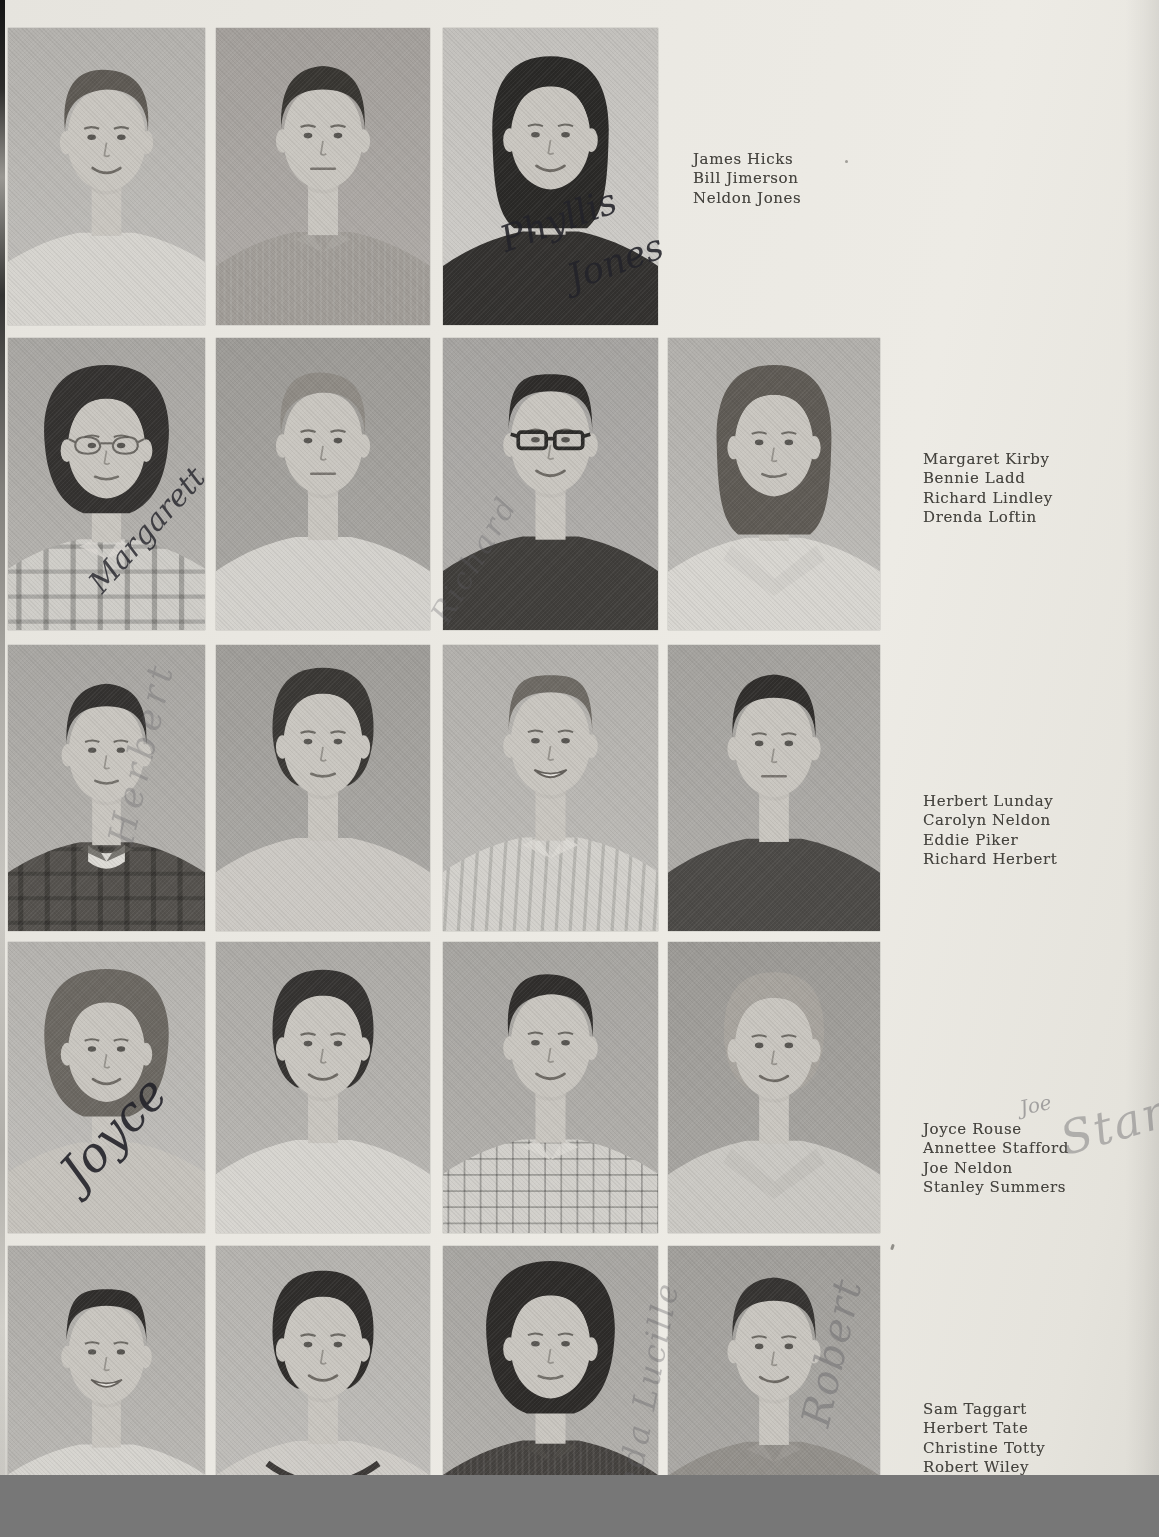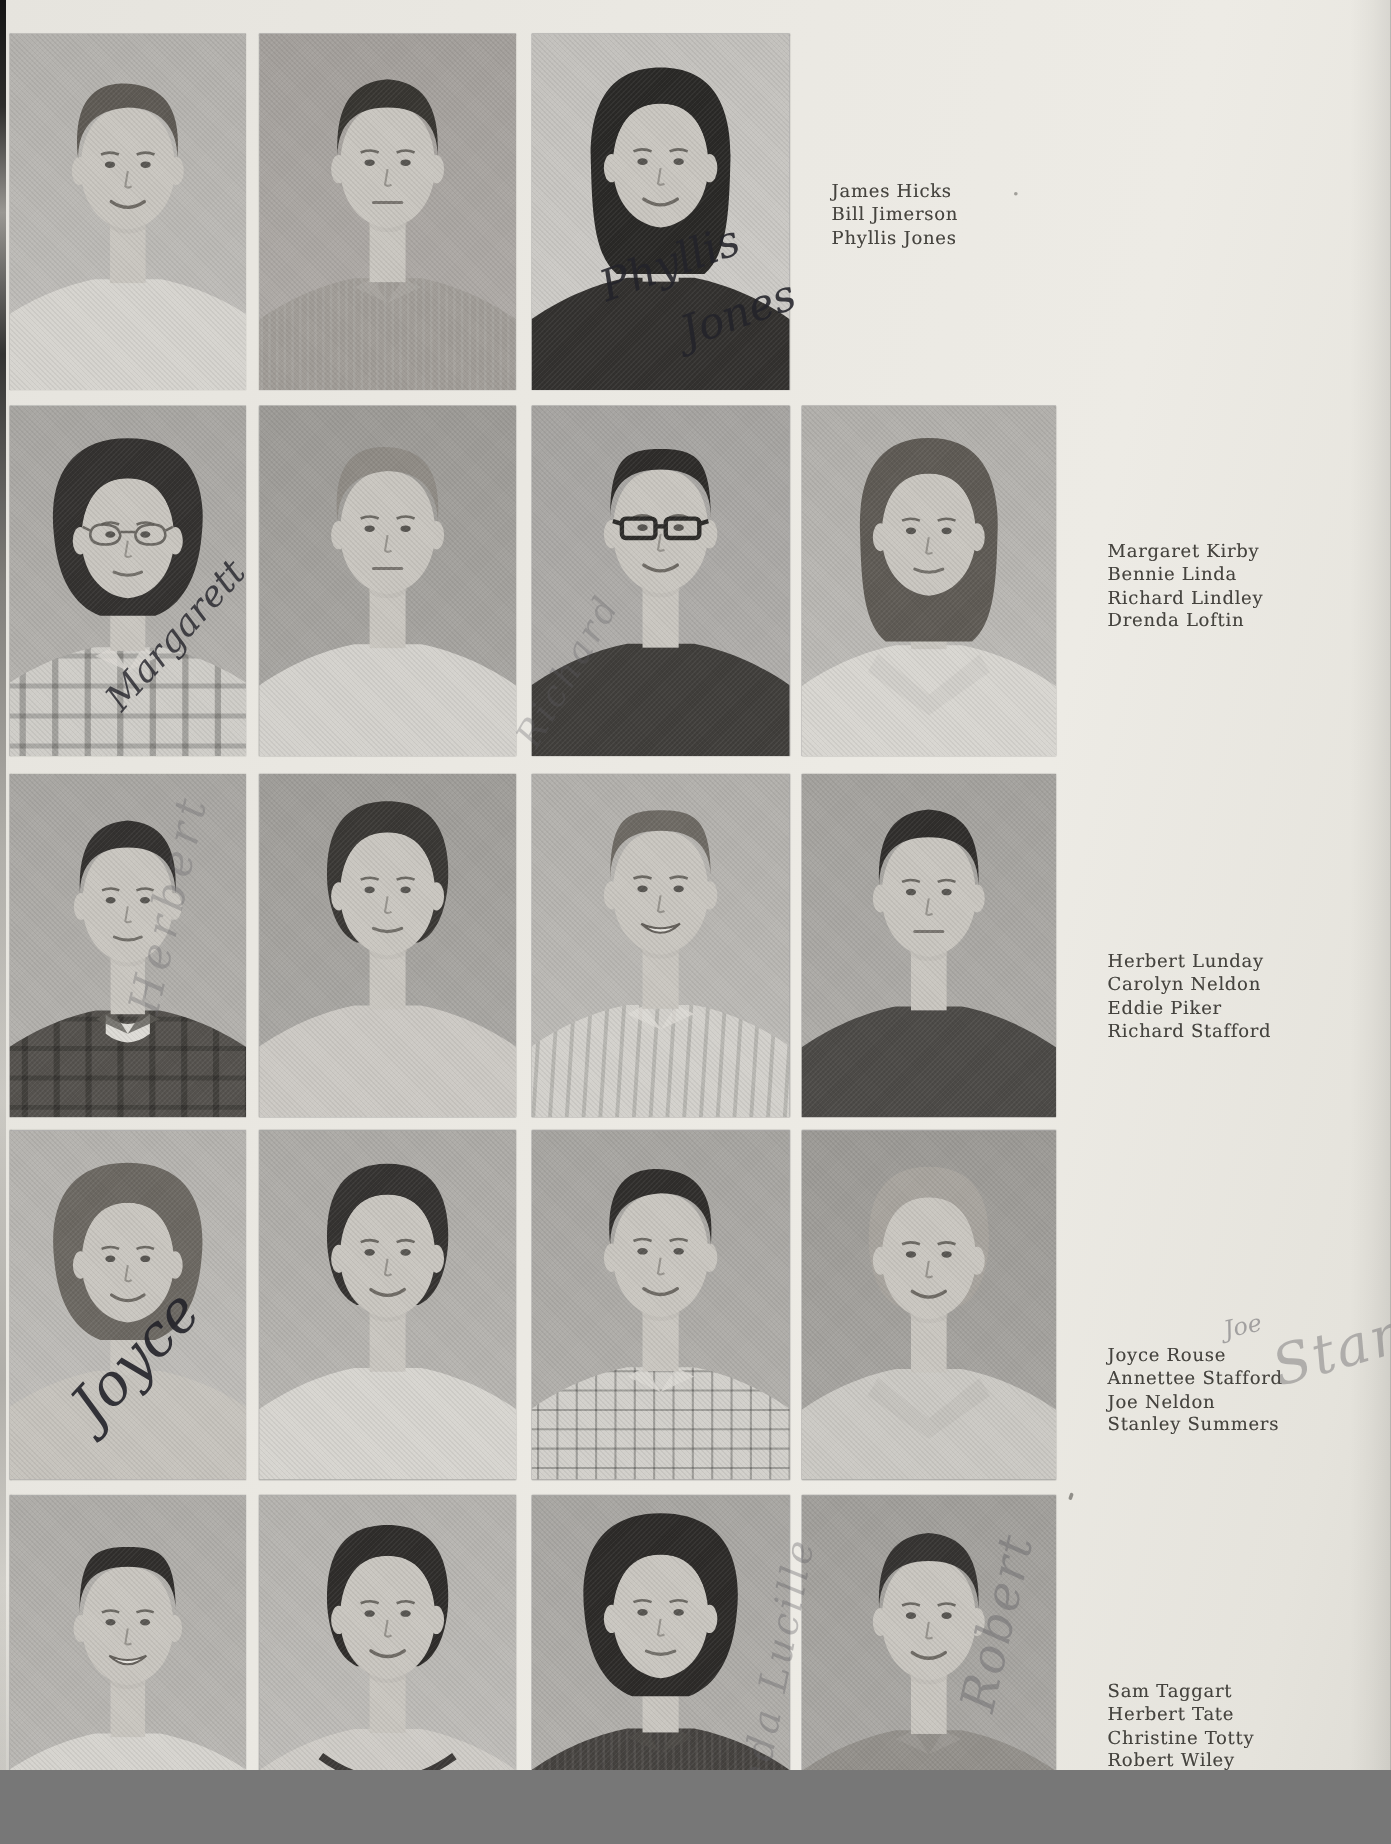--- a/index.html
+++ b/index.html
@@ -795,33 +795,33 @@
             <path d="M100,108 L98,120 Q100,122 103,120" stroke="#8a867f" stroke-width="1.6" fill="none" opacity=".8"></path>
             <path d="M87,132 Q100,141 113,132" fill="none" stroke="#4f4b46" stroke-width="2.6" opacity=".75" stroke-linecap="round"></path>
           </g>
         </svg>
       </div>
     </div>
   <div id="names-col">
       <div class="names" style="left: 693px; top: 150px;">
         <div>James Hicks</div>
         <div>Bill Jimerson</div>
-        <div>Phyllis Jones</div>
+        <div>Neldon Jones</div>
       </div>
       <div class="names" style="left: 923px; top: 450px;">
         <div>Margaret Kirby</div>
-        <div>Bennie Linda</div>
+        <div>Bennie Ladd</div>
         <div>Richard Lindley</div>
         <div>Drenda Loftin</div>
       </div>
       <div class="names" style="left: 923px; top: 764px; margin-top: 28px;">
         <div>Herbert Lunday</div>
         <div>Carolyn Neldon</div>
         <div>Eddie Piker</div>
-        <div>Richard Stafford</div>
+        <div>Richard Herbert</div>
       </div>
       <div class="names" style="left: 923px; top: 1120px;">
         <div>Joyce Rouse</div>
         <div>Annettee Stafford</div>
         <div>Joe Neldon</div>
         <div>Stanley Summers</div>
       </div>
       <div class="names" style="left: 923px; top: 1400px;">
         <div>Sam Taggart</div>
         <div>Herbert Tate</div>

